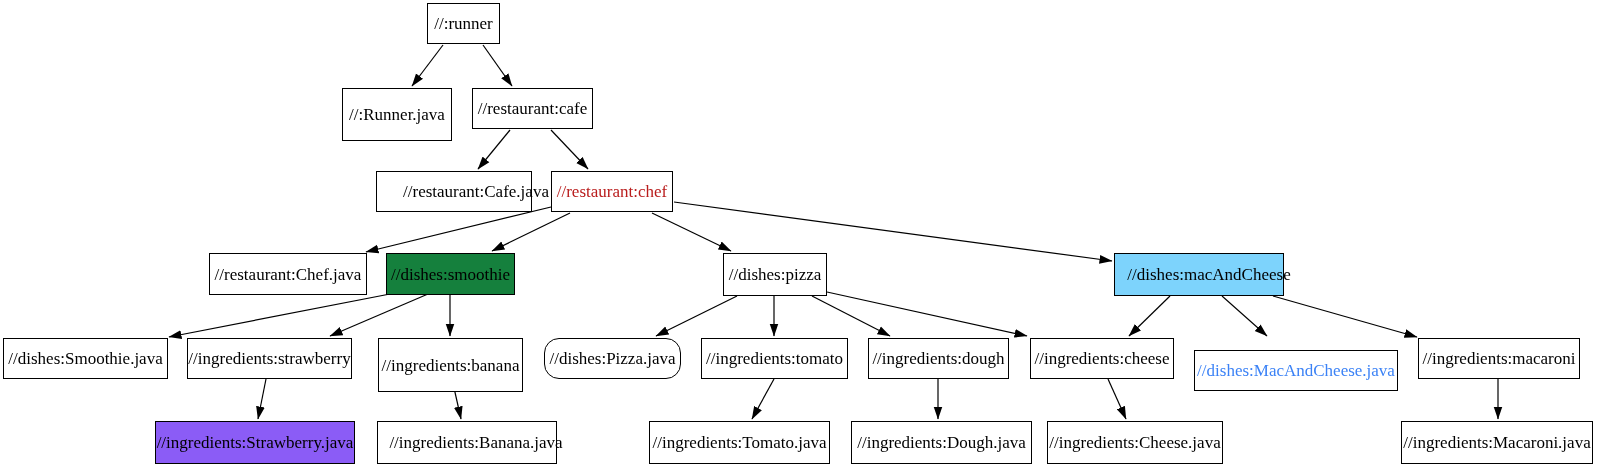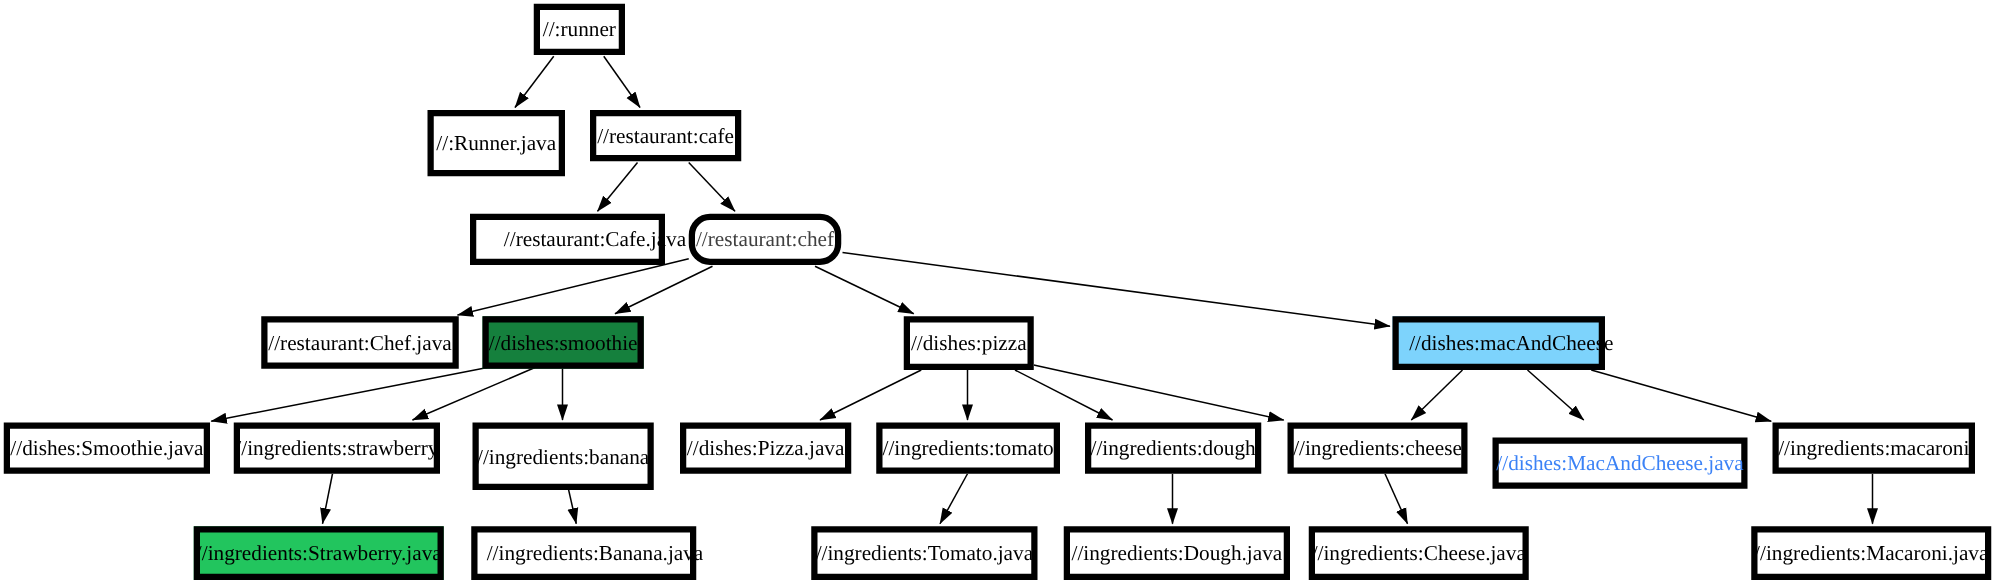--- a/index.html
+++ b/index.html
@@ -19,21 +19,21 @@
     position: absolute;
     left: 0;
     top: 0;
     width: 1600px;
     height: 468px;
     pointer-events: none;
   }
   .node {
     position: absolute;
     box-sizing: border-box;
-    border: 5px solid #7f1d1d;
+    border: 1px solid #7f1d1d;
     background: #ffffff;
     color: #000000;
     display: flex;
     align-items: center;
     justify-content: center;
     font-size: 17px;
     line-height: 1;
     white-space: nowrap;
     text-align: left;
   }
@@ -73,34 +73,34 @@
         <line x1="938" y1="379" x2="938" y2="419" stroke="#000000" stroke-width="1.2" marker-end="url(#arrowhead)"></line>
         <line x1="1108" y1="379" x2="1126" y2="419" stroke="#000000" stroke-width="1.2" marker-end="url(#arrowhead)"></line>
         <line x1="1498" y1="379" x2="1498" y2="419" stroke="#000000" stroke-width="1.2" marker-end="url(#arrowhead)"></line>
       </g>
   </svg>
   <div id="node-layer">
       <div class="node" style="left: 427px; top: 3px; width: 73px; height: 41px; border-color: rgb(0, 0, 0); background: rgb(255, 255, 255); color: rgb(0, 0, 0);">//:runner</div>
       <div class="node" style="left: 342px; top: 88px; width: 110px; height: 53px; border-color: rgb(0, 0, 0); background: rgb(255, 255, 255); color: rgb(0, 0, 0);">//:Runner.java</div>
       <div class="node" style="left: 472px; top: 88px; width: 121px; height: 41px; border-color: rgb(0, 0, 0); background: rgb(255, 255, 255); color: rgb(0, 0, 0);">//restaurant:cafe</div>
       <div class="node" style="left: 376px; top: 171px; width: 156px; height: 41px; border-color: rgb(0, 0, 0); background: rgb(255, 255, 255); color: rgb(0, 0, 0); padding-left: 44px;">//restaurant:Cafe.java</div>
-      <div class="node" style="left: 551px; top: 171px; width: 122px; height: 41px; border-color: rgb(0, 0, 0); background: rgb(255, 255, 255); color: #404040; border-radius: 17px;">//restaurant:chef</div>
+      <div class="node" style="left: 551px; top: 171px; width: 122px; height: 41px; border-color: rgb(0, 0, 0); background: rgb(255, 255, 255); color: #b91c1c;">//restaurant:chef</div>
       <div class="node" style="left: 209px; top: 253px; width: 158px; height: 42px; border-color: rgb(0, 0, 0); background: rgb(255, 255, 255); color: rgb(0, 0, 0);">//restaurant:Chef.java</div>
       <div class="node" style="left: 386px; top: 253px; width: 129px; height: 42px; border-color: rgb(0, 0, 0); background: #15803d; color: rgb(0, 0, 0);">//dishes:smoothie</div>
       <div class="node" style="left: 723px; top: 253px; width: 104px; height: 43px; border-color: rgb(0, 0, 0); background: rgb(255, 255, 255); color: rgb(0, 0, 0);">//dishes:pizza</div>
       <div class="node" style="left: 1114px; top: 253px; width: 170px; height: 43px; border-color: rgb(0, 0, 0); background: #7dd3fc; color: rgb(0, 0, 0); padding-left: 20px;">//dishes:macAndCheese</div>
       <div class="node" style="left: 3px; top: 338px; width: 165px; height: 41px; border-color: rgb(0, 0, 0); background: rgb(255, 255, 255); color: rgb(0, 0, 0);">//dishes:Smoothie.java</div>
       <div class="node" style="left: 187px; top: 338px; width: 165px; height: 41px; border-color: rgb(0, 0, 0); background: rgb(255, 255, 255); color: rgb(0, 0, 0);">//ingredients:strawberry</div>
       <div class="node" style="left: 378px; top: 338px; width: 145px; height: 54px; border-color: rgb(0, 0, 0); background: rgb(255, 255, 255); color: rgb(0, 0, 0);">//ingredients:banana</div>
-      <div class="node" style="left: 544px; top: 338px; width: 137px; height: 41px; border-color: rgb(0, 0, 0); background: rgb(255, 255, 255); color: rgb(0, 0, 0);">//dishes:Pizza.java</div>
+      <div class="node" style="left: 544px; top: 338px; width: 137px; height: 41px; border-color: rgb(0, 0, 0); background: rgb(255, 255, 255); color: rgb(0, 0, 0); border-radius: 15px;">//dishes:Pizza.java</div>
       <div class="node" style="left: 701px; top: 338px; width: 147px; height: 41px; border-color: rgb(0, 0, 0); background: rgb(255, 255, 255); color: rgb(0, 0, 0);">//ingredients:tomato</div>
       <div class="node" style="left: 868px; top: 338px; width: 141px; height: 41px; border-color: rgb(0, 0, 0); background: rgb(255, 255, 255); color: rgb(0, 0, 0);">//ingredients:dough</div>
       <div class="node" style="left: 1030px; top: 338px; width: 144px; height: 41px; border-color: rgb(0, 0, 0); background: rgb(255, 255, 255); color: rgb(0, 0, 0);">//ingredients:cheese</div>
       <div class="node" style="left: 1194px; top: 350px; width: 204px; height: 41px; border-color: rgb(0, 0, 0); background: rgb(255, 255, 255); color: #3b82f6;">//dishes:MacAndCheese.java</div>
       <div class="node" style="left: 1418px; top: 338px; width: 162px; height: 41px; border-color: rgb(0, 0, 0); background: rgb(255, 255, 255); color: rgb(0, 0, 0);">//ingredients:macaroni</div>
-      <div class="node" style="left: 155px; top: 421px; width: 200px; height: 43px; border-color: rgb(0, 0, 0); background: #22c55e; color: rgb(0, 0, 0);">//ingredients:Strawberry.java</div>
+      <div class="node" style="left: 155px; top: 421px; width: 200px; height: 43px; border-color: rgb(0, 0, 0); background: #8b5cf6; color: rgb(0, 0, 0);">//ingredients:Strawberry.java</div>
       <div class="node" style="left: 377px; top: 421px; width: 180px; height: 43px; border-color: rgb(0, 0, 0); background: rgb(255, 255, 255); color: rgb(0, 0, 0); padding-left: 18px;">//ingredients:Banana.java</div>
       <div class="node" style="left: 649px; top: 421px; width: 181px; height: 43px; border-color: rgb(0, 0, 0); background: rgb(255, 255, 255); color: rgb(0, 0, 0);">//ingredients:Tomato.java</div>
       <div class="node" style="left: 851px; top: 421px; width: 181px; height: 43px; border-color: rgb(0, 0, 0); background: rgb(255, 255, 255); color: rgb(0, 0, 0);">//ingredients:Dough.java</div>
       <div class="node" style="left: 1047px; top: 421px; width: 176px; height: 43px; border-color: rgb(0, 0, 0); background: rgb(255, 255, 255); color: rgb(0, 0, 0);">//ingredients:Cheese.java</div>
       <div class="node" style="left: 1401px; top: 421px; width: 192px; height: 43px; border-color: rgb(0, 0, 0); background: rgb(255, 255, 255); color: rgb(0, 0, 0);">//ingredients:Macaroni.java</div>
     </div>
 </div>
 
 </body></html>

